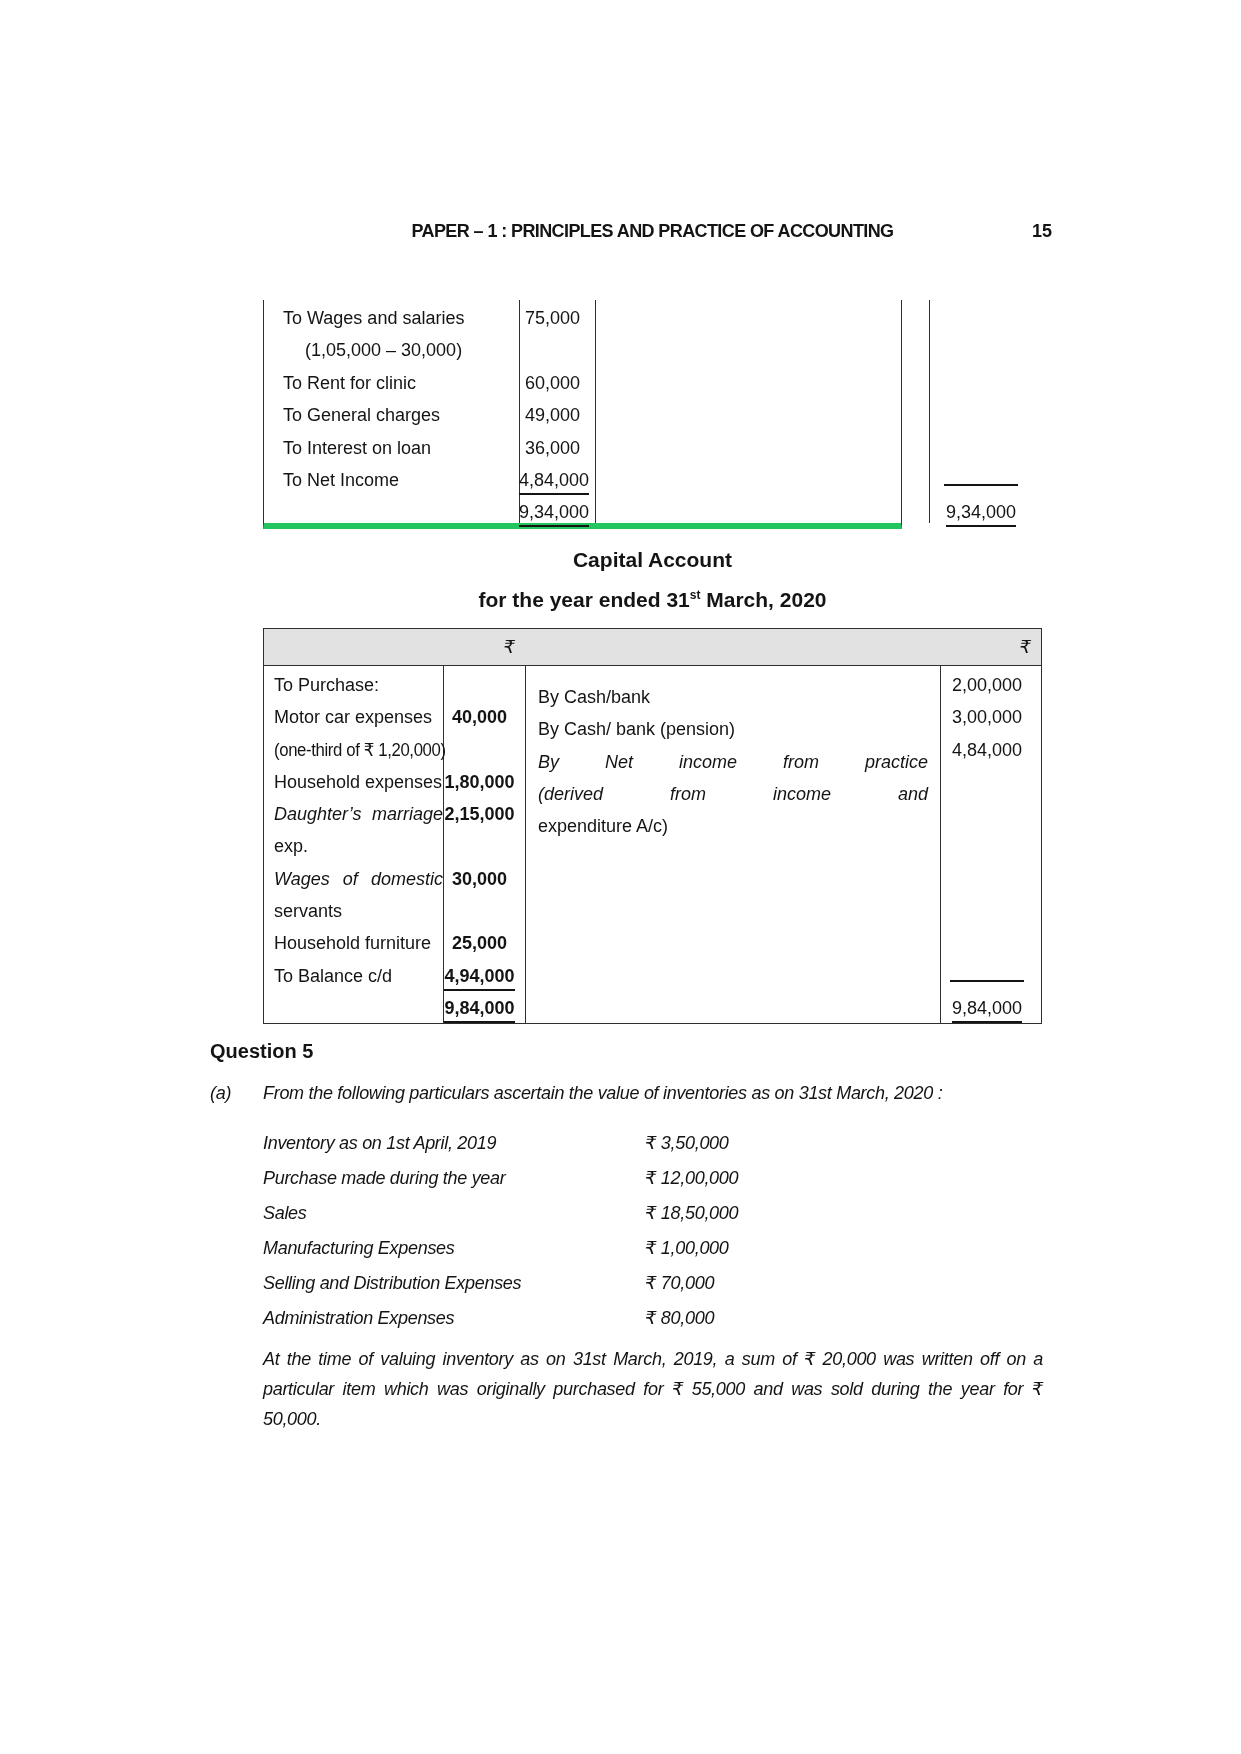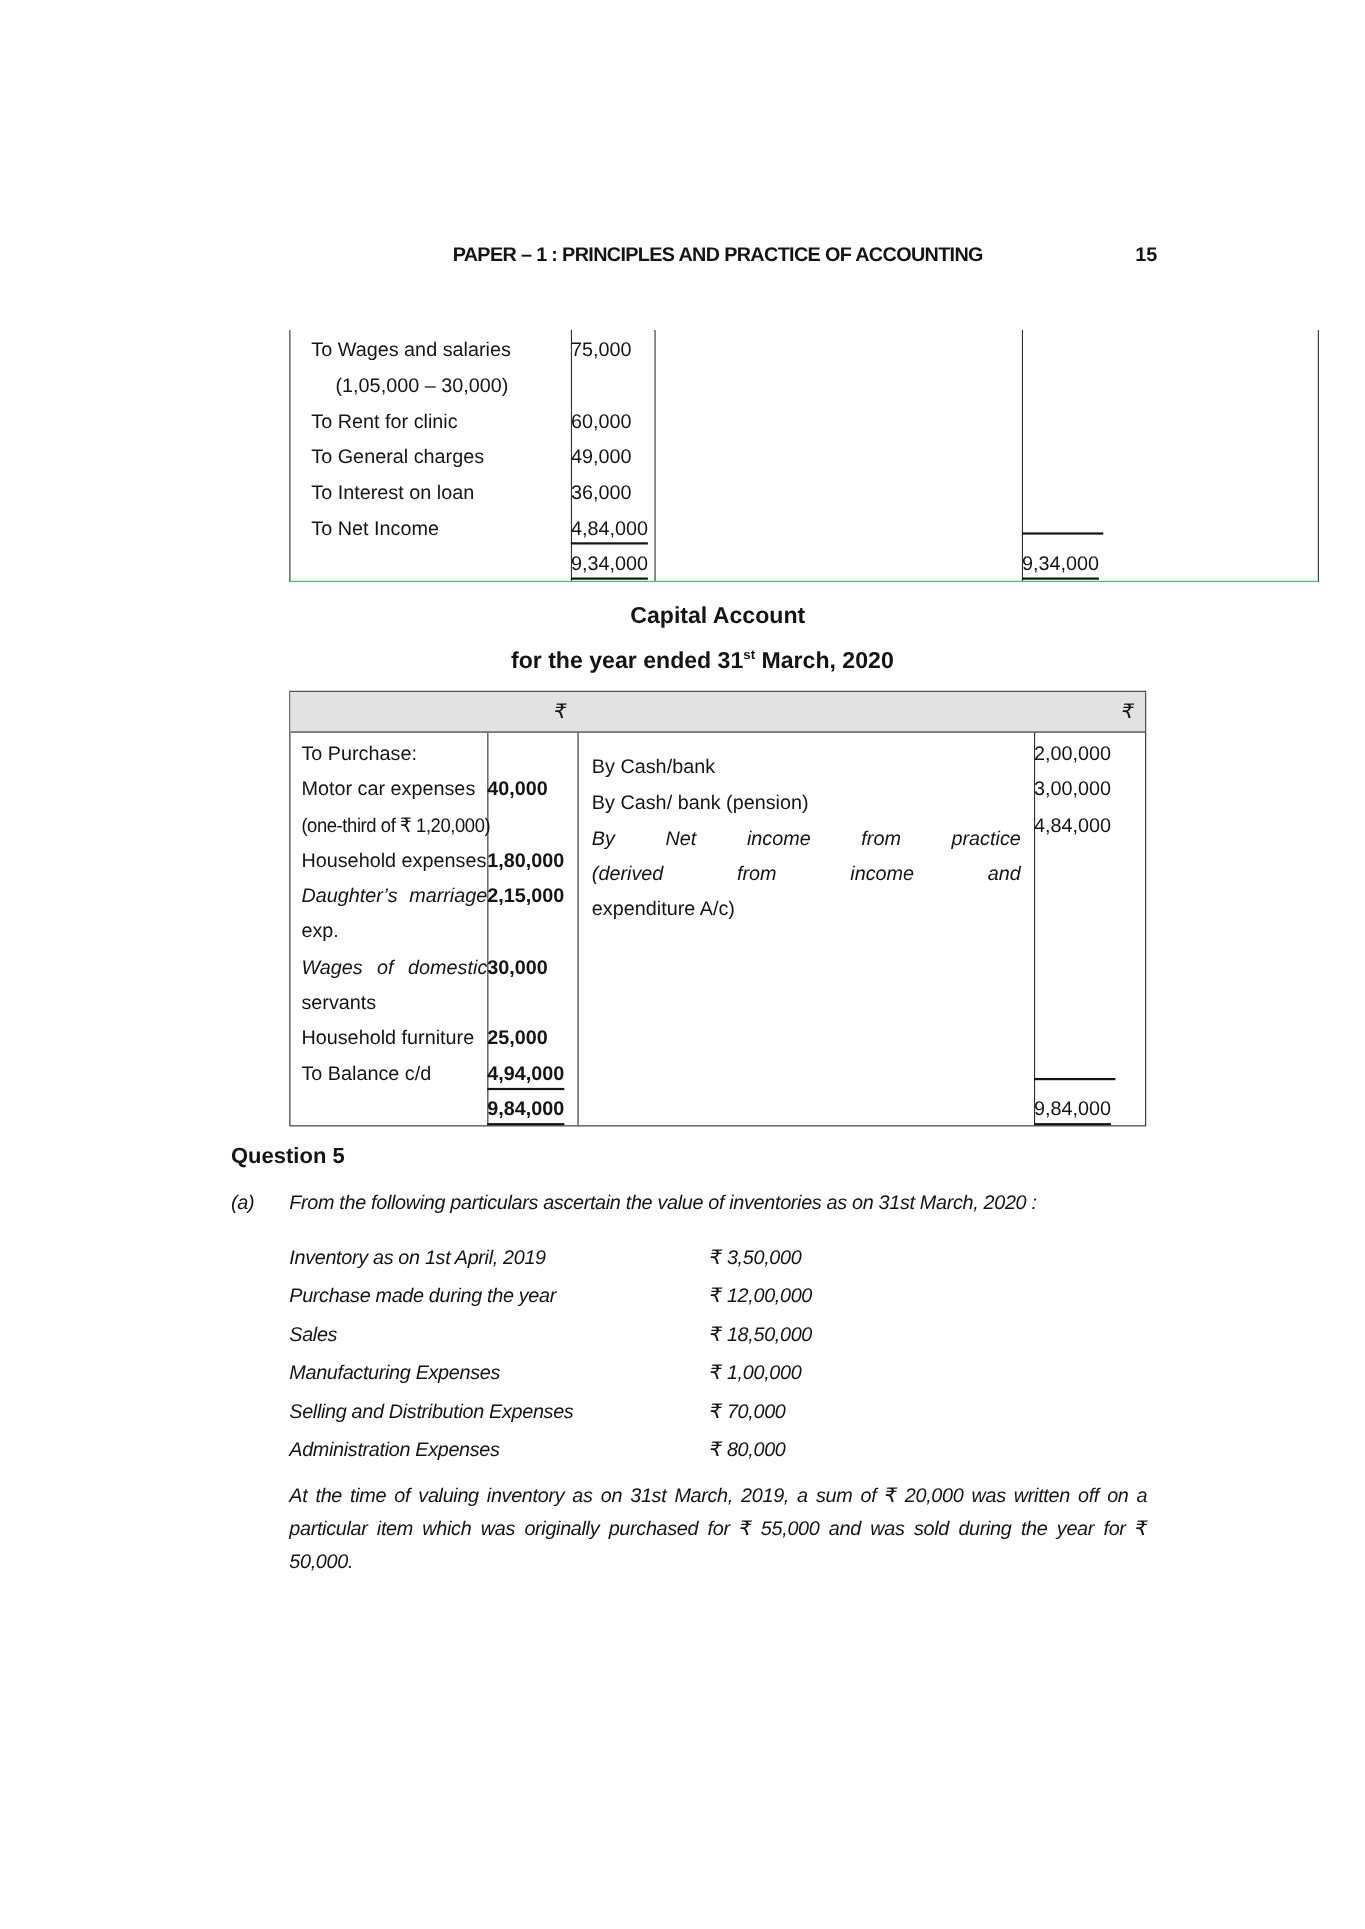--- a/index.html
+++ b/index.html
@@ -9,47 +9,47 @@
   }
   .abs{position:absolute;}
   
   #hdr{left:263px;top:221px;width:779px;text-align:center;font-weight:bold;font-size:18px;letter-spacing:-0.6px;white-space:nowrap;}
   #pgnum{left:942px;top:221px;width:110px;text-align:right;font-weight:bold;font-size:18px;}
   
   .tbl{position:absolute;box-sizing:border-box;font-size:18px;}
   .vl{position:absolute;top:0;bottom:0;width:1px;background:#2f2f2f;}
   .col{position:absolute;box-sizing:border-box;}
   .ln{height:32.4px;line-height:32.4px;overflow:visible;}
-  .amt .ln{text-align:left;padding-right:9px;white-space:nowrap;}
+  .amt .ln{text-align:center;padding-right:9px;white-space:nowrap;}
   .u{display:inline-block;line-height:normal;border-bottom:2px solid #141414;padding-bottom:2px;}
   .dash{display:inline-block;width:74px;height:2px;background:#141414;}
   .ind{padding-left:22px;}
   .just{text-align:justify;text-align-last:justify;font-style:italic;}
   .squeeze{transform:scaleX(0.93);transform-origin:left center;letter-spacing:-0.4px;white-space:nowrap;}
   
-  #t1{left:263px;top:300px;width:936px;height:229px;
-      border-left:1px solid #2f2f2f;border-right:1px solid #2f2f2f;border-bottom:1px solid #22c55e;}
+  #t1{left:263px;top:300px;width:639px;height:229px;
+      border-left:1px solid #2f2f2f;border-right:1px solid #2f2f2f;border-bottom:6px solid #22c55e;}
   #t1 .colA{left:0;top:2px;width:255px;padding-left:19px;}
   #t1 .colB{left:255px;top:2px;width:76px;}
   #t1 .colD{left:665px;top:2px;width:113px;}
   
   #t2{left:263px;top:628px;width:779px;height:396px;border:1px solid #2f2f2f;}
   #t2h{position:relative;height:37px;background:#e2e2e2;border-bottom:1px solid #2f2f2f;box-sizing:border-box;}
   #t2h .hcell{position:absolute;top:0;height:36px;line-height:36px;font-style:italic;text-align:right;box-sizing:border-box;}
   #t2h .h2{left:179px;width:82px;padding-right:10px;}
   #t2h .h4{left:676px;width:103px;padding-right:12px;}
   #t2b{position:relative;height:358px;}
   #t2b .colA{left:0;top:3px;width:179px;padding-left:10px;}
   #t2b .colB{left:179px;top:3px;width:82px;font-weight:bold;}
   #t2b .colC{left:261px;top:15px;width:415px;padding-left:13px;padding-right:12px;}
   #t2b .colD{left:676px;top:3px;width:103px;}
   #t2 .bln{height:32.3px;line-height:32.3px;}
   
   #capTitle{left:263px;top:548px;width:779px;text-align:center;font-weight:bold;font-size:21px;}
-  #capSub{left:249px;top:588px;width:779px;text-align:center;font-weight:bold;font-size:21px;}
+  #capSub{left:263px;top:588px;width:779px;text-align:center;font-weight:bold;font-size:21px;}
   sup{vertical-align:super;font-size:12px;}
   
   #q5h{left:210px;top:1040px;font-weight:bold;font-size:20px;}
   .it{font-style:italic;font-size:18px;letter-spacing:-0.3px;}
   #q5a{left:210px;top:1083px;width:850px;display:flex;}
   #q5a .plbl{width:53px;flex:none;}
   #qlist{left:263px;top:1126px;width:779px;}
   .qrow{position:relative;height:35px;line-height:35px;}
   .qval{position:absolute;left:382px;top:0;}
   #qnote{left:263px;top:1344px;width:780px;line-height:30px;text-align:justify;}

